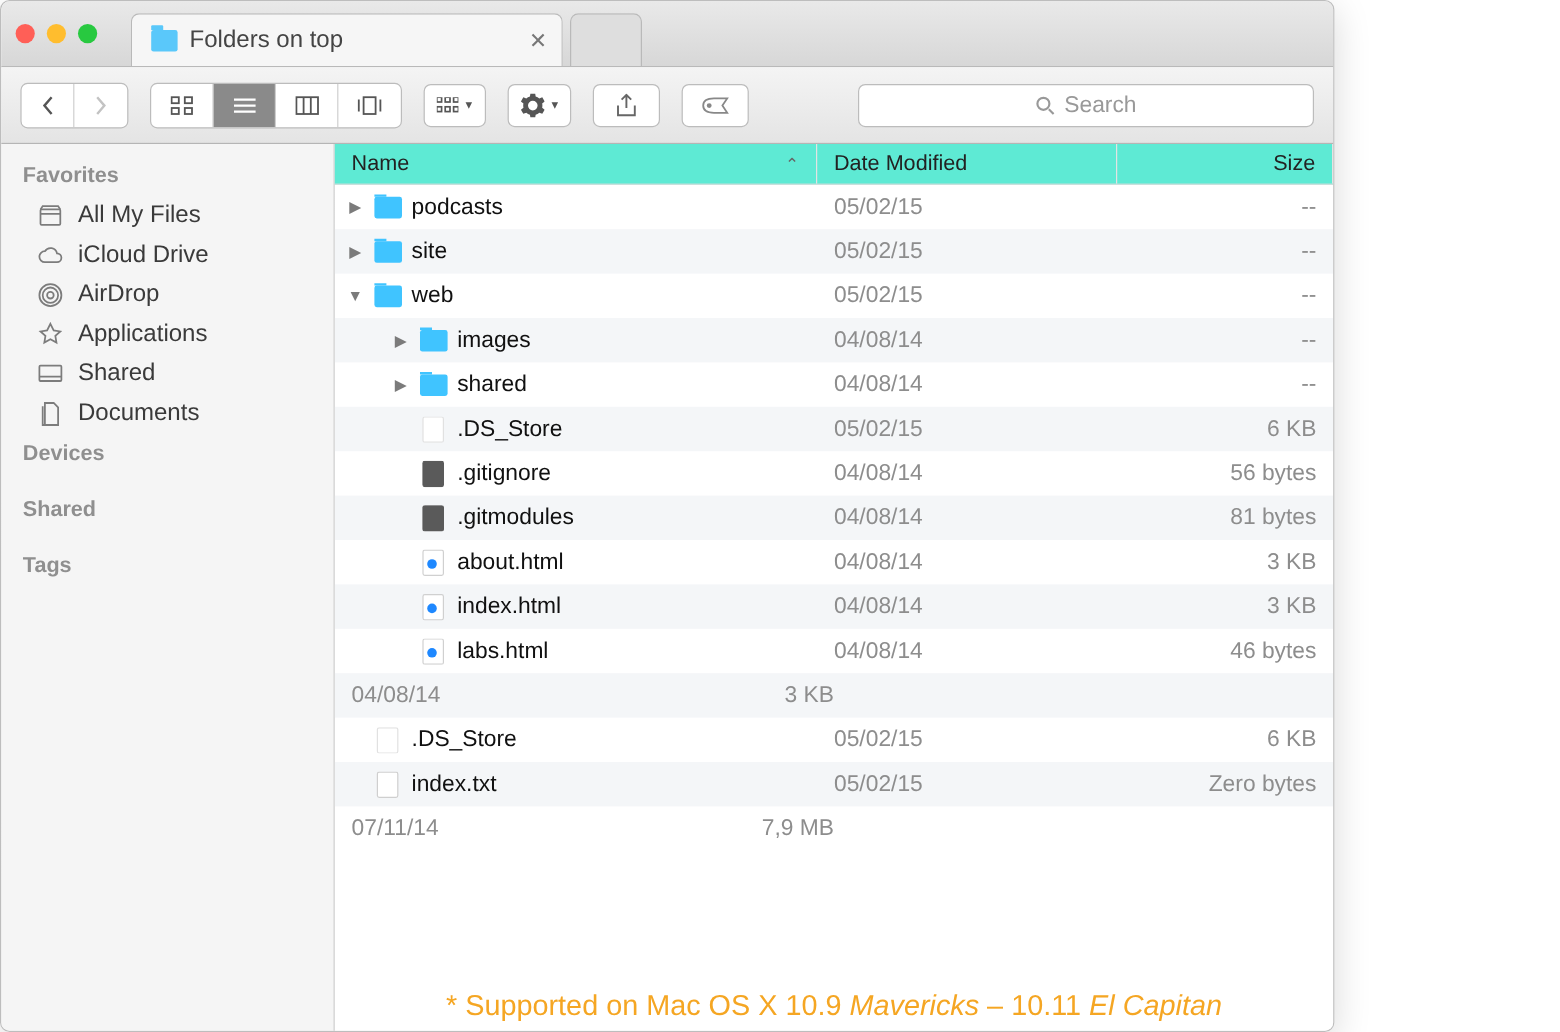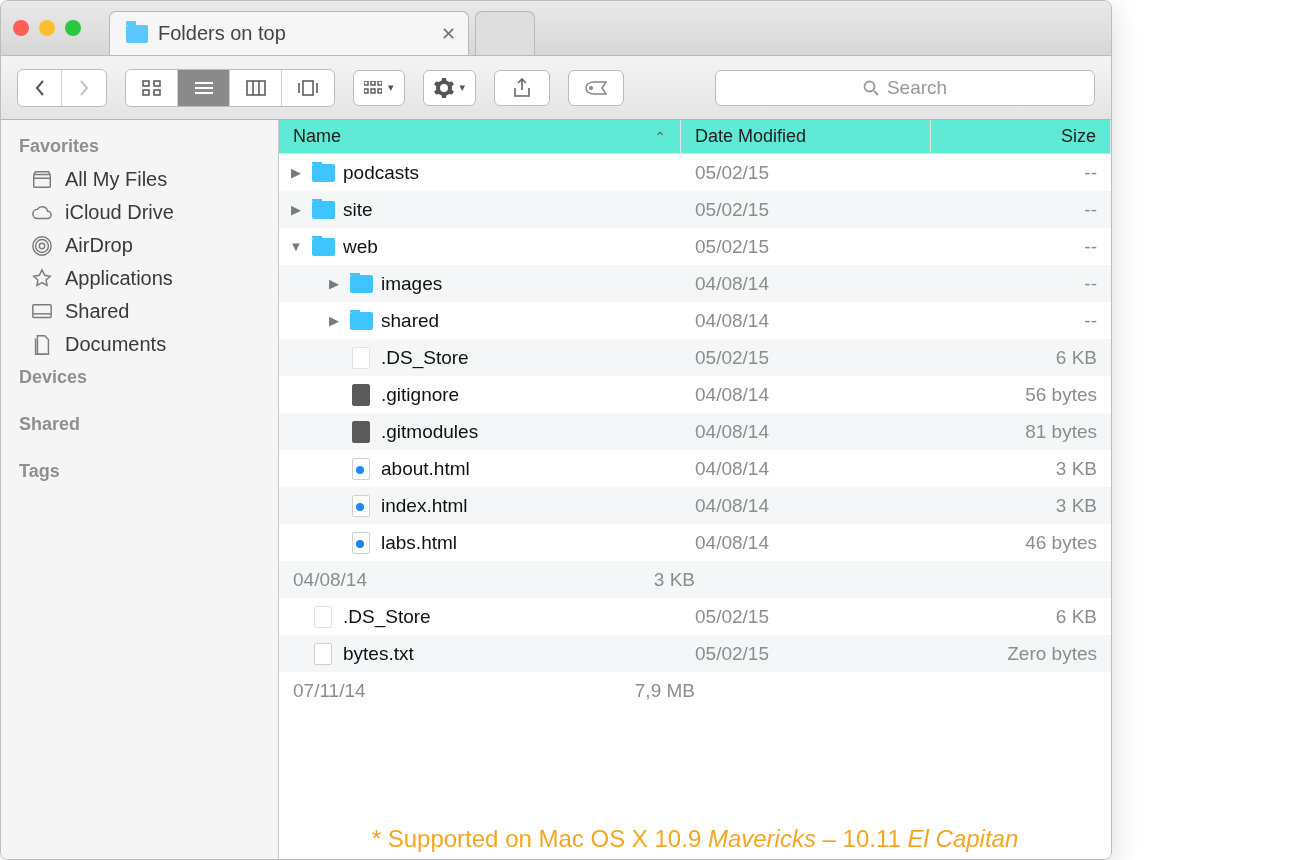--- a/index.html
+++ b/index.html
@@ -403,21 +403,21 @@
             </div>
             <div class="c-date">05/02/15</div>
             <div class="c-size">6 KB</div>
           </div>
           <div class="row alt">
             <div class="c-name" style="padding-left:10px">
               <span class="disclosure"></span>
               <span class="iconbox">
                 <span class="ic-txt"></span>
               </span>
-              <span>bytes.txt</span>
+              <span>index.txt</span>
             </div>
             <div class="c-date">05/02/15</div>
             <div class="c-size">Zero bytes</div>
           </div>
           <div class="row">
             <div class="c-date">07/11/14</div>
             <div class="c-size">7,9 MB</div>
           </div>
         </div>
 

